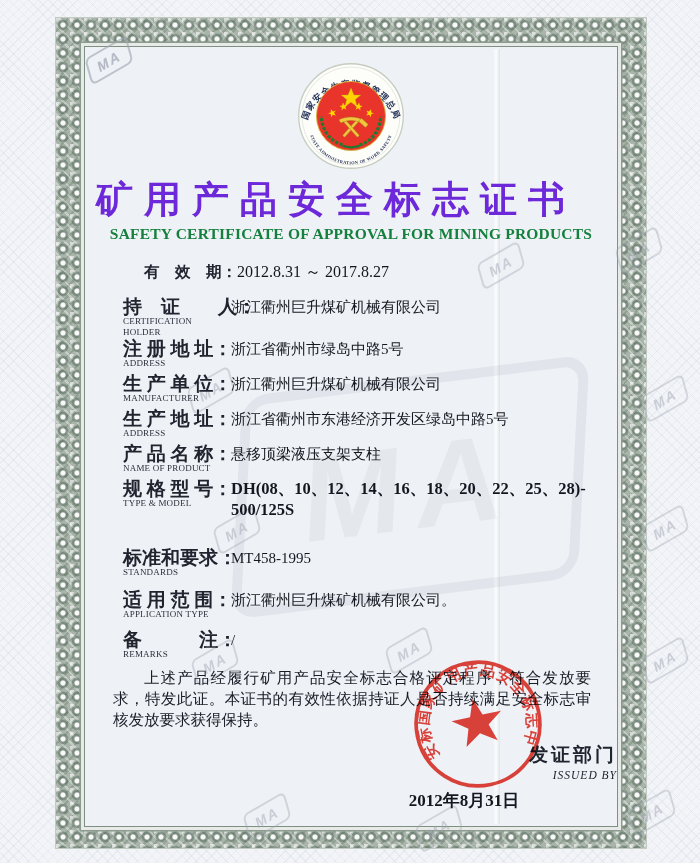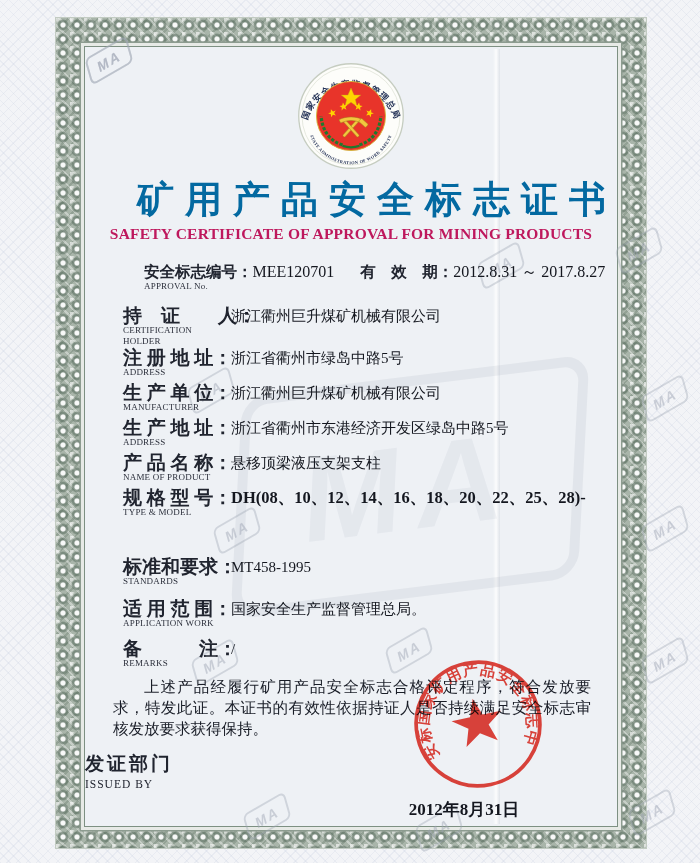--- a/index.html
+++ b/index.html
@@ -61,25 +61,25 @@
     border:10px solid rgba(120,132,152,.10);border-radius:26px;
     transform:rotate(-7deg) skewX(-10deg);pointer-events:none;
     color:rgba(120,132,152,.08);font-size:120px;font-weight:bold;
     display:flex;align-items:center;justify-content:center;
     font-family:"Liberation Sans",sans-serif;letter-spacing:14px;
   }
   
   .content{position:absolute;inset:0;z-index:2;color:#20242f;}
   .emblem{display:block;margin:13px auto 0;}
   h1.title{
-    margin:5px 0 0;text-align:right;font-size:37px;font-weight:bold;color:#0369a1;
+    margin:5px 0 0;text-align:left;font-size:37px;font-weight:bold;color:#6d28d9;
     letter-spacing:11px;text-indent:11px;line-height:46px;
   }
   .subtitle{
-    text-align:center;font-size:15.5px;font-weight:bold;color:#be185d;
+    text-align:center;font-size:15.5px;font-weight:bold;color:#15803d;
     letter-spacing:.2px;margin-top:2px;
   }
   .rows{padding:18px 18px 0 38px;}
   .fld{position:relative;}
   .fld .zh{display:inline-block;font-size:19px;font-weight:600;white-space:nowrap;vertical-align:top;line-height:22px;}
   .fld .lblbox{display:inline-block;width:108px;vertical-align:top;}
   .fld .en{display:block;font-size:9px;letter-spacing:.2px;color:#2c303c;line-height:11px;margin-top:-2px;font-family:"Liberation Serif",serif;}
   .fld .val{display:inline-block;font-size:15px;line-height:22px;color:#14171f;vertical-align:top;white-space:nowrap;}
   .hdr{display:flex;margin-bottom:13px;padding-left:21px;}
   .hdr .fld{flex:0 0 auto;}
@@ -87,23 +87,23 @@
   .hdr .zh{font-size:15.5px;}
   .hdr .val{font-size:16px;}
   .h35{min-height:35px}.h42{min-height:42px}.h40{min-height:40px}.h34{min-height:34px}
   .model-lines{display:inline-block;vertical-align:top;}
   .model-lines span{display:block;font-size:16.5px;line-height:21px;color:#14171f;font-weight:bold;}
   .spacer{height:13px;}
   .decl{
     margin:4px 26px 0 28px;font-size:15.5px;line-height:21px;color:#191d27;
     text-align:justify;text-indent:2em;font-weight:500;
   }
-  .issued{margin-top:12px;text-align:left;}
+  .issued{margin-top:12px;text-align:right;}
   .issued .zh{font-size:19px;font-weight:bold;letter-spacing:3px;}
-  .issued .en{font-size:11.5px;letter-spacing:1px;margin-top:1px;}
+  .issued .en{font-size:11.5px;letter-spacing:1px;margin-top:1px;font-style:italic;}
   .date{margin-top:8px;text-align:center;font-size:17px;transform:translateX(113px);font-weight:600;color:#14171f;}
   
   .seal{position:absolute;left:410px;top:656px;z-index:3;opacity:.92;mix-blend-mode:multiply;}
 </style>
 </head>
 <body>
 
 <div class="page">
   <div class="band"></div>
 
@@ -159,24 +159,20 @@
           <rect x="-5" y="-12.5" width="10" height="4.5" rx="1" fill="#f2c73e" stroke="#9a7a1e" stroke-width=".5" transform="translate(6.5,2) rotate(42)"></rect>
         </g>
       </svg>
 
       <h1 class="title">矿用产品安全标志证书</h1>
       <div class="subtitle">SAFETY CERTIFICATE OF APPROVAL FOR MINING PRODUCTS</div>
 
       <div class="rows">
         <div class="hdr">
           <div class="fld">
-            <span class="zh">安全标志编号：</span><span class="val">MEE120701</span>
-            <span class="en">APPROVAL No.</span>
-          </div>
-          <div class="fld">
             <span class="zh">有　效　期：</span><span class="val">2012.8.31 ～ 2017.8.27</span>
           </div>
         </div>
 
         <div class="fld h35">
           <span class="lblbox"><span class="zh">持　证　　人：</span>
           <span class="en">CERTIFICATION HOLDER</span></span><span class="val">浙江衢州巨升煤矿机械有限公司</span>
         </div>
         <div class="fld h35">
           <span class="lblbox"><span class="zh">注 册 地 址：</span>
@@ -189,32 +185,32 @@
         <div class="fld h35">
           <span class="lblbox"><span class="zh">生 产 地 址：</span>
           <span class="en">ADDRESS</span></span><span class="val">浙江省衢州市东港经济开发区绿岛中路5号</span>
         </div>
         <div class="fld h35">
           <span class="lblbox"><span class="zh">产 品 名 称：</span>
           <span class="en">NAME OF PRODUCT</span></span><span class="val">悬移顶梁液压支架支柱</span>
         </div>
         <div class="fld model-val" style="min-height:56px">
           <span class="lblbox"><span class="zh">规 格 型 号：</span>
-          <span class="en">TYPE &amp; MODEL</span></span><span class="model-lines"><span>DH(08、10、12、14、16、18、20、22、25、28)-</span></span>
+          <span class="en">TYPE &amp; MODEL</span></span><span class="model-lines"><span>DH(08、10、12、14、16、18、20、22、25、28)-</span><span>500/125S</span></span>
         </div>
 
         <div class="spacer"></div>
 
         <div class="fld h42">
           <span class="lblbox"><span class="zh">标准和要求：</span>
           <span class="en">STANDARDS</span></span><span class="val">MT458-1995</span>
         </div>
         <div class="fld h40">
           <span class="lblbox"><span class="zh">适 用 范 围：</span>
-          <span class="en">APPLICATION WORK</span></span><span class="val">国家安全生产监督管理总局。</span>
+          <span class="en">APPLICATION TYPE</span></span><span class="val">浙江衢州巨升煤矿机械有限公司。</span>
         </div>
         <div class="fld h34">
           <span class="lblbox"><span class="zh">备　　　注：</span>
           <span class="en">REMARKS</span></span><span class="val">/</span>
         </div>
       </div>
 
       <p class="decl">上述产品经履行矿用产品安全标志合格评定程序，符合发放要求，特发此证。本证书的有效性依据持证人是否持续满足安全标志审核发放要求获得保持。</p>
 
       <div class="issued">

